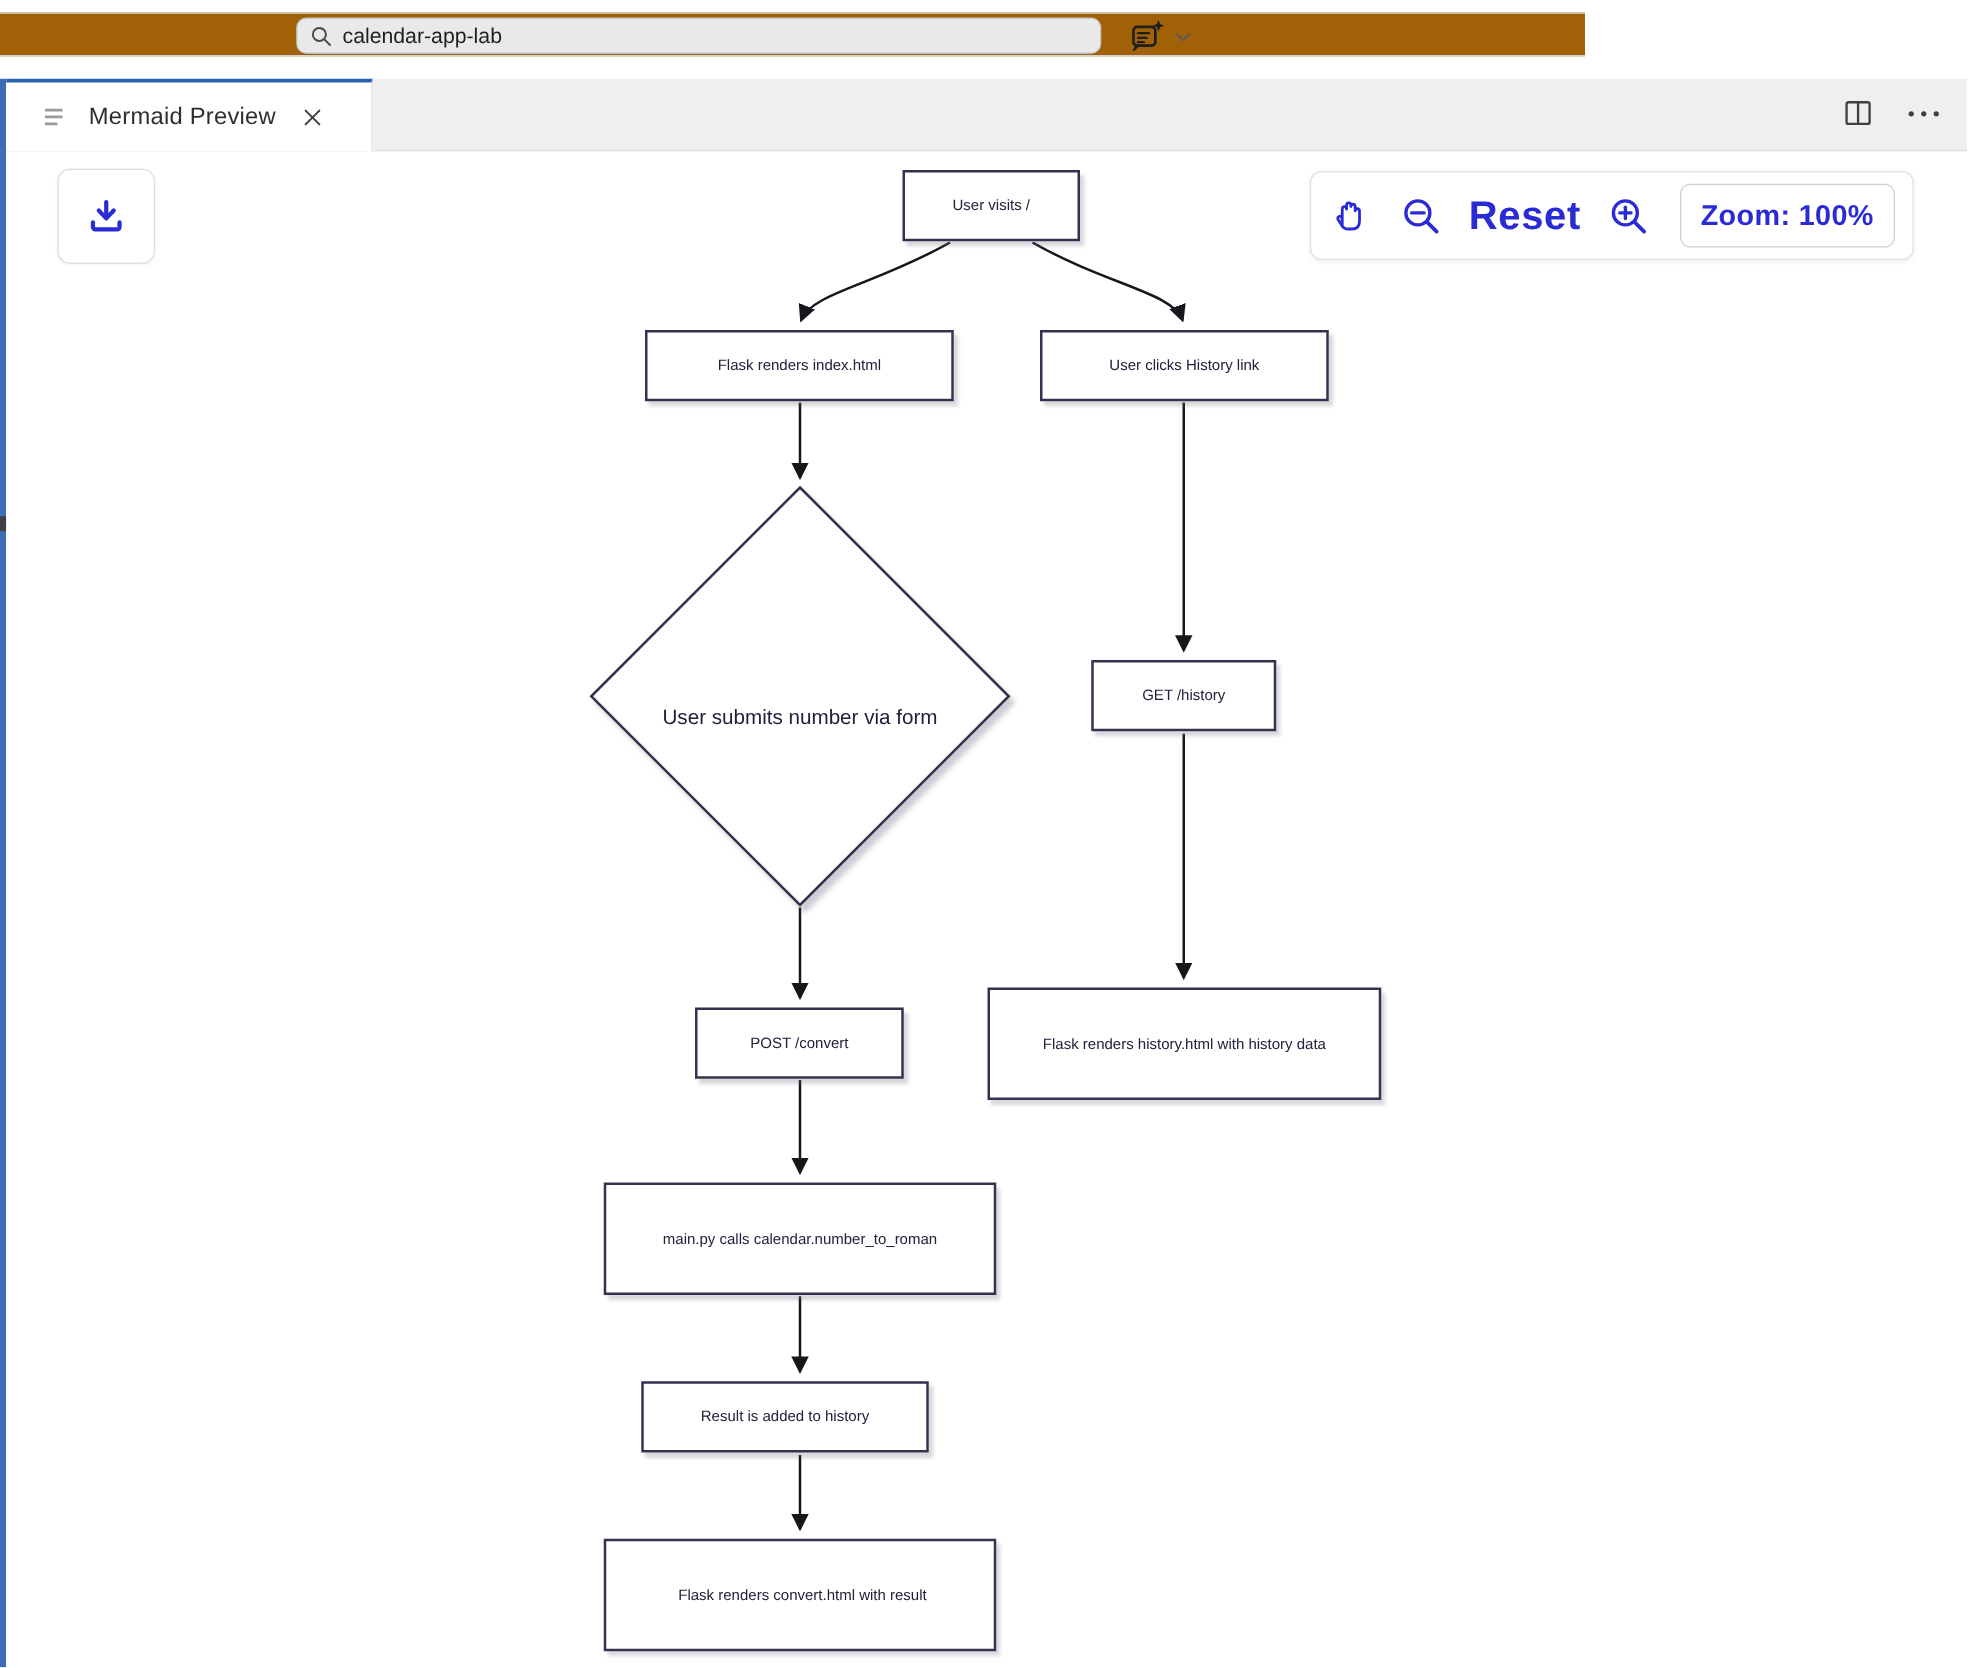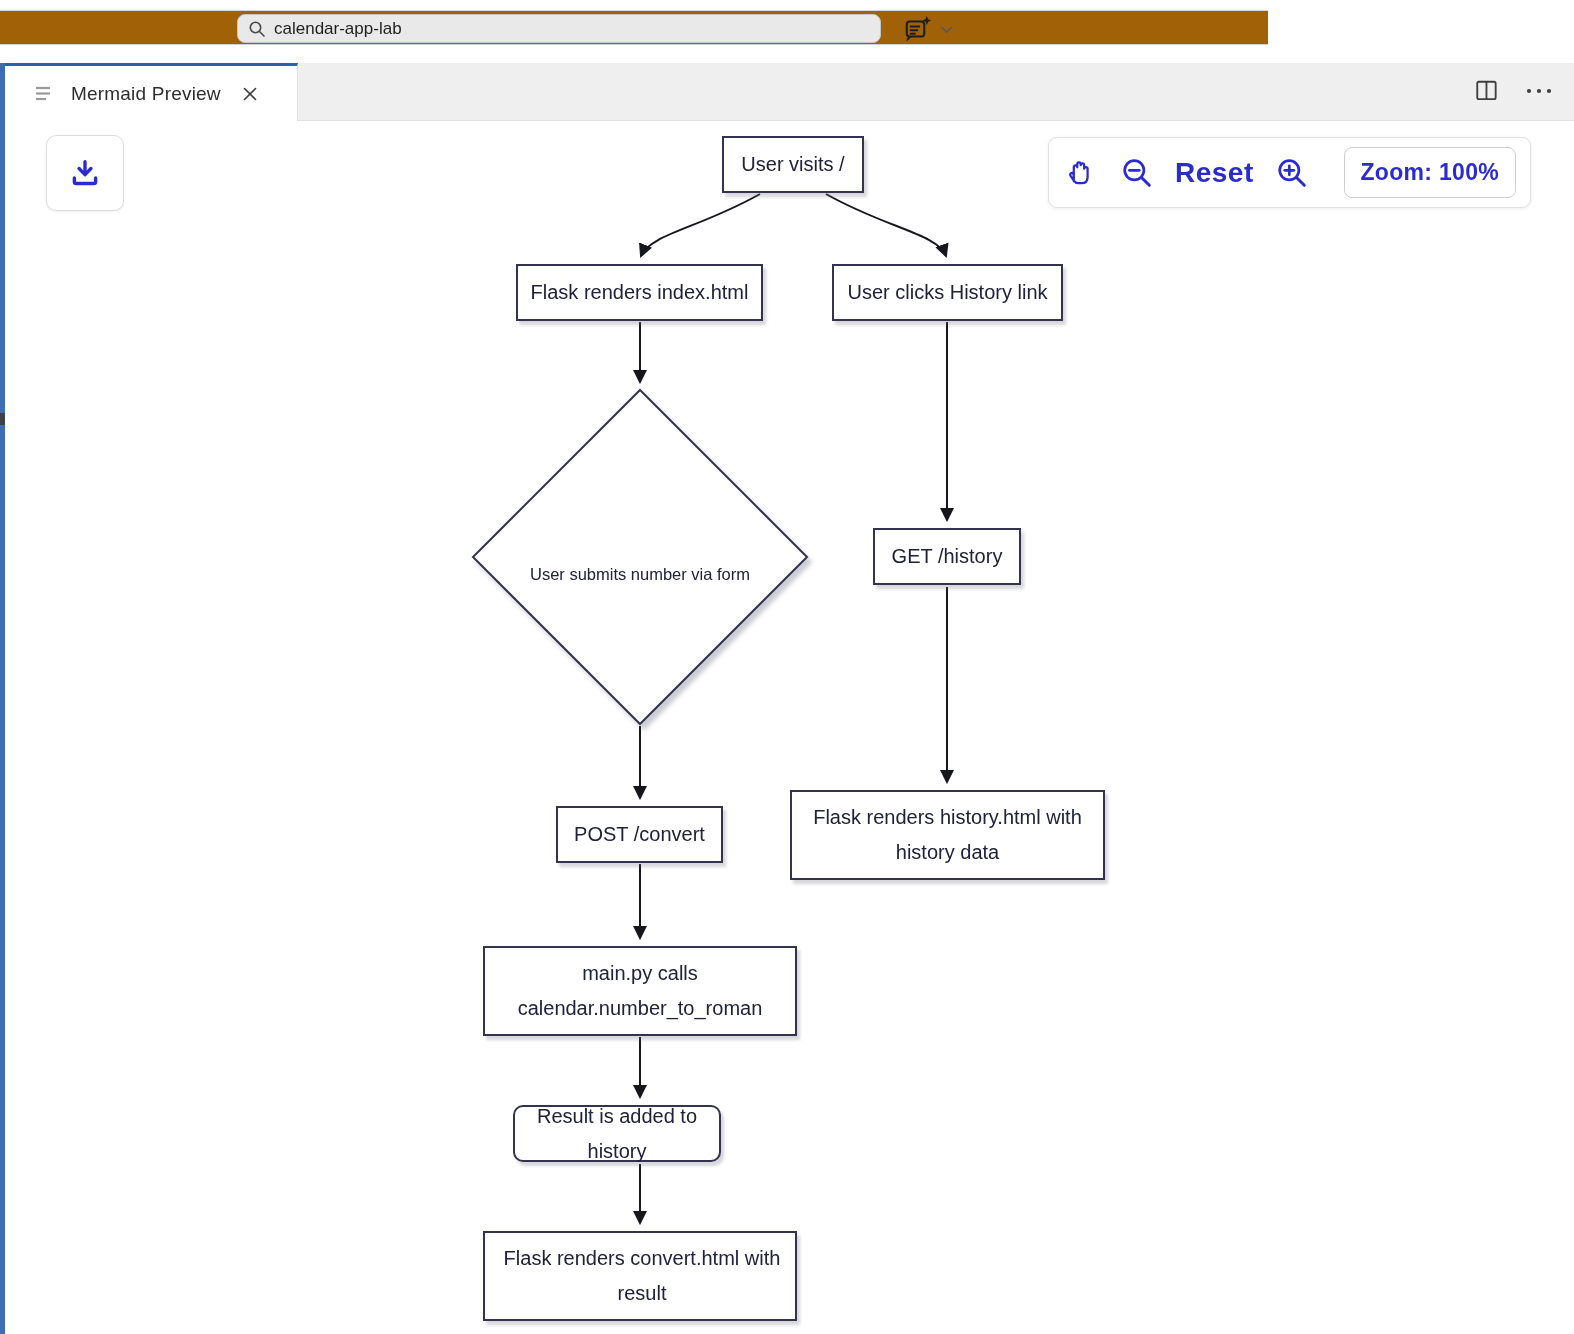--- a/index.html
+++ b/index.html
@@ -57,33 +57,33 @@
     color:#2b2bd4; box-shadow:0 1px 3px rgba(0,0,0,0.06); cursor:pointer;
   }
 
   .zoom-toolbar {
     position:absolute; left:1043px; top:15px; width:483px; height:71px;
     background:#ffffff; border:1px solid #e0e0e0; border-radius:9px;
     box-shadow:0 1px 4px rgba(0,0,0,0.07);
     display:flex; align-items:center; padding:0 14px; gap:20px; color:#2b2bd4;
   }
   .tool-btn { display:flex; align-items:center; justify-content:center; cursor:pointer; color:#2b2bd4; }
-  .reset-label { font-size:28px; font-weight:bold; color:#2b2bd4; letter-spacing:0.5px; cursor:pointer; }
+  .reset-label { font-size:32px; font-weight:bold; color:#2b2bd4; letter-spacing:0.5px; cursor:pointer; }
   .zoom-pill {
     margin-left:auto; border:1px solid #cfcfcf; border-radius:8px; background:#ffffff;
     height:51px; min-width:168px; display:flex; align-items:center; justify-content:center;
     font-size:23px; font-weight:bold; color:#2b2bd4; padding:0 16px; letter-spacing:0.3px;
   }
 
   
   .diagram-svg { position:absolute; left:-5px; top:-122px; width:1574px; height:1334px; pointer-events:none; }
   .node {
     position:absolute; background:#ffffff; border:2px solid #33334f;
     display:flex; align-items:center; justify-content:center; text-align:center;
-    font-size:20px; color:#21213b; line-height:1.75; padding:0 12px;
+    font-size:12px; color:#21213b; line-height:1.75; padding:0 12px;
     box-shadow:3px 4px 3px rgba(110,110,130,0.28);
   }
   .diamond-label {
     position:absolute; display:flex; align-items:flex-end; justify-content:center;
     font-size:16.5px; color:#21213b; text-align:center; background:transparent;
   }
 </style>
 </head>
 <body>
 
@@ -226,21 +226,21 @@
       </div>
 
     <div class="node" style="left:785px; top:668px; width:315px; height:90px;">
       <span>Flask renders history.html with history data</span>
       </div>
 
     <div class="node" style="left:478px; top:824px; width:314px; height:90px;">
       <span>main.py calls calendar.number_to_roman</span>
       </div>
 
-    <div class="node" style="left:508px; top:983px; width:208px; height:57px;border-radius:10px;">
+    <div class="node" style="left:508px; top:983px; width:230px; height:57px;">
       <span>Result is added to history</span>
       </div>
 
     <div class="node" style="left:478px; top:1109px; width:314px; height:90px;padding-left:16px;">
       <span>Flask renders convert.html with result</span>
       </div>
 
   </div>
 </div>
 

